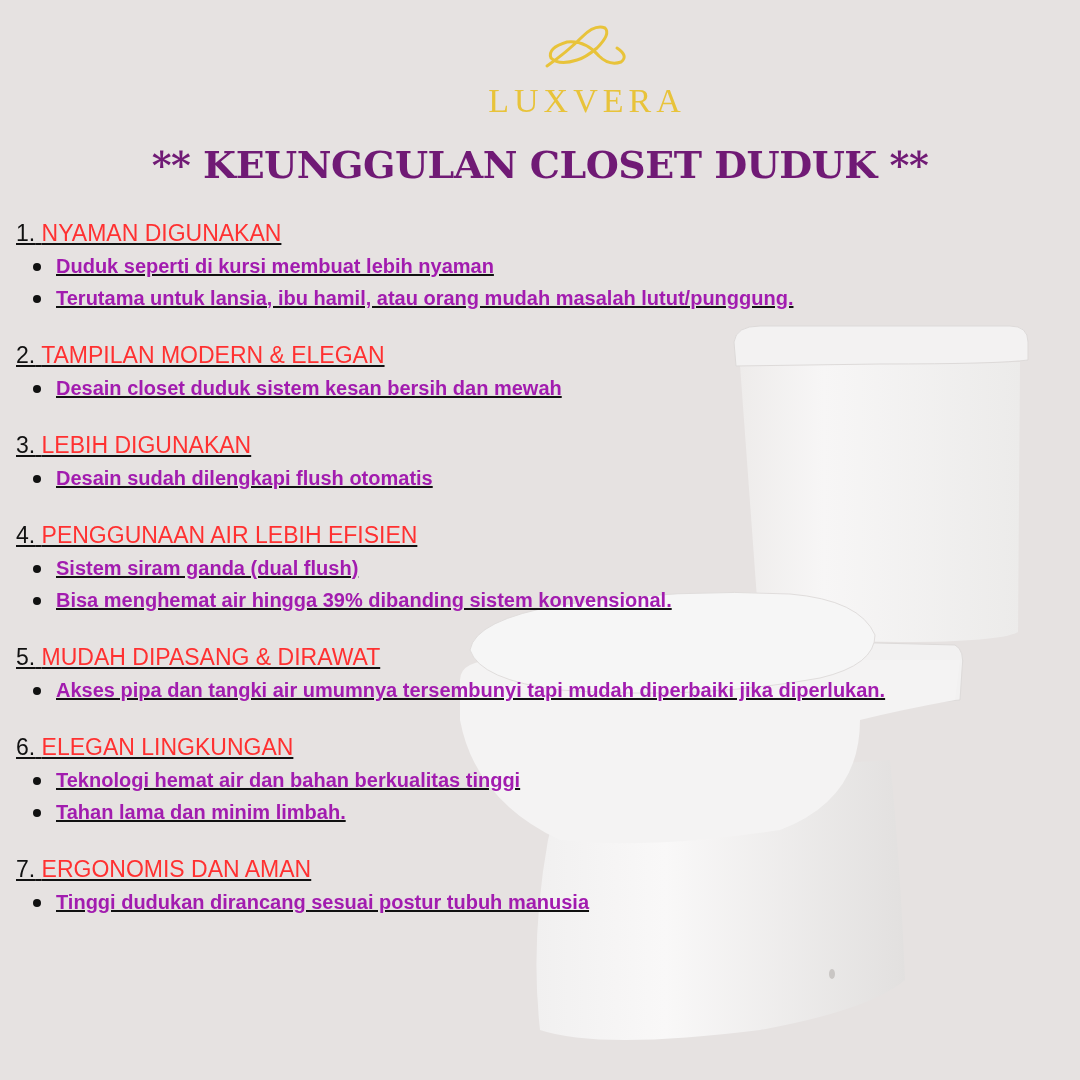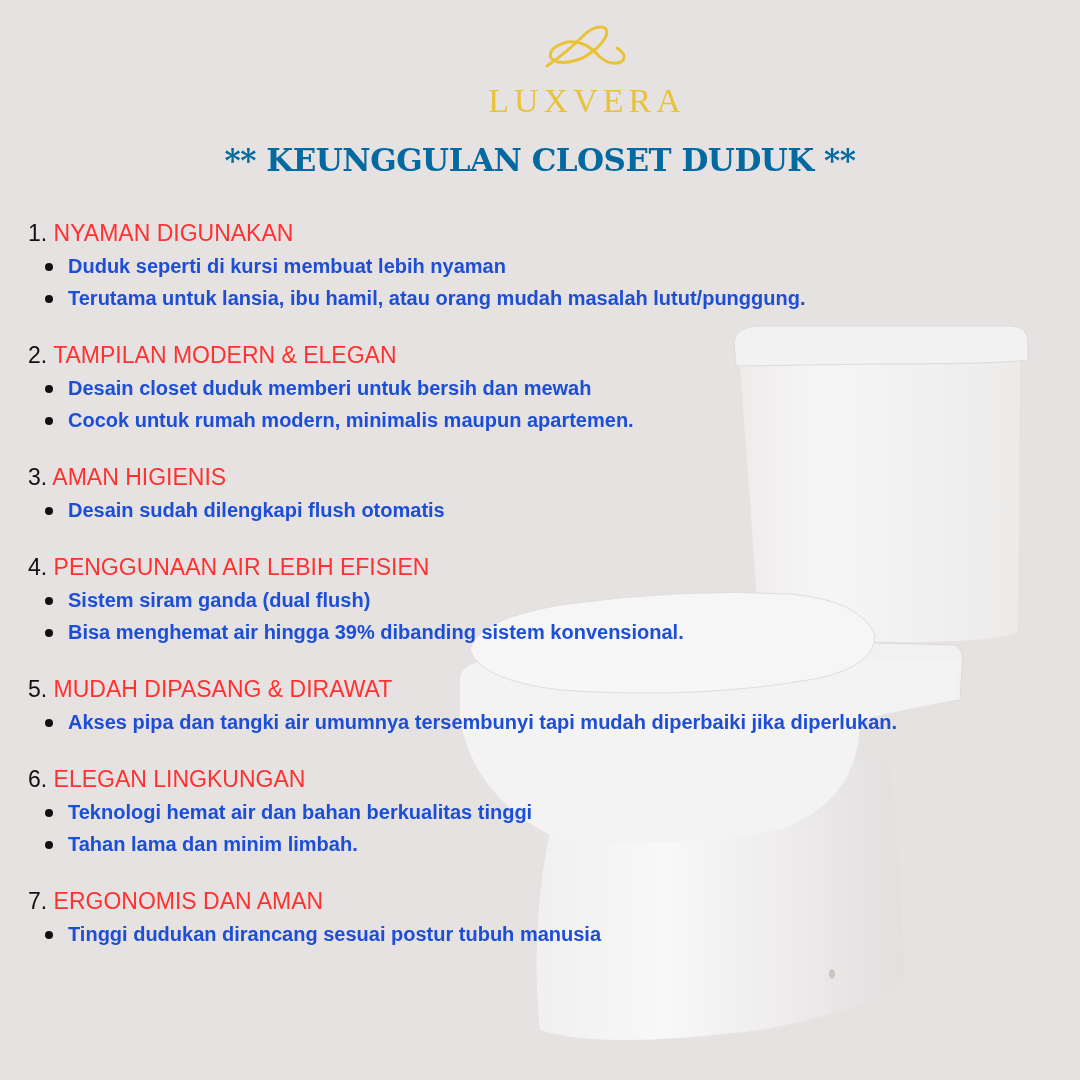--- a/index.html
+++ b/index.html
@@ -12,32 +12,32 @@
   }
   .logo { position: absolute; left: 0; top: 22px; width: 1080px; text-align: center; margin-left: 47px; }
   .logo svg { display: block; margin: 0 auto; }
   .logo-text {
     font-family: "Liberation Serif", "DejaVu Serif", serif;
     color: #e8c33a; font-size: 34px; letter-spacing: 5px; margin-top: 4px;
   }
   .title {
     position: absolute; left: 0; top: 142px; width: 1080px; text-align: center;
     font-family: "DejaVu Serif", "Liberation Serif", serif;
-    font-weight: bold; font-size: 31px; color: #0369a1; letter-spacing: -0.5px;
+    font-weight: bold; font-size: 38px; color: #701a75; letter-spacing: -0.5px;
   }
   
   .toilet { position: absolute; left: 0; top: 0; width: 1080px; height: 1080px; pointer-events: none; }
-  .content { position: absolute; left: 28px; top: 218px; width: 1030px; }
+  .content { position: absolute; left: 16px; top: 218px; width: 1030px; text-decoration: underline; }
   .section { margin-bottom: 26px; }
   .heading { font-size: 23px; line-height: 30px; font-weight: normal; }
   .heading .num { color: #111; }
   .heading .label { color: #ff3131; }
   .bullets { list-style: none; margin: 2px 0 0 0; padding: 0; }
   .bullets li {
-    position: relative; padding-left: 40px; font-size: 20px; line-height: 32px; font-weight: bold; color: #1d4ed8;
+    position: relative; padding-left: 40px; font-size: 20px; line-height: 32px; font-weight: bold; color: #a21caf;
   }
   .bullets li::before {
     content: ""; position: absolute; left: 17px; top: 13px; width: 8px; height: 8px; border-radius: 50%; background: #111;
   }
 </style>
 </head>
 <body>
 
 <svg class="toilet" viewBox="0 0 1080 1080" xmlns="http://www.w3.org/2000/svg">
   <defs>
@@ -82,27 +82,26 @@
     <div class="heading"><span class="num">1.</span> <span class="label">NYAMAN DIGUNAKAN</span></div>
     <ul class="bullets">
       <li>Duduk seperti di kursi membuat lebih nyaman</li>
       <li>Terutama untuk lansia, ibu hamil, atau orang mudah masalah lutut/punggung.</li>
     </ul>
   </div>
 
   <div class="section">
     <div class="heading"><span class="num">2.</span> <span class="label">TAMPILAN MODERN &amp; ELEGAN</span></div>
     <ul class="bullets">
-      <li>Desain closet duduk memberi untuk bersih dan mewah</li>
-      <li>Cocok untuk rumah modern, minimalis maupun apartemen.</li>
+      <li>Desain closet duduk sistem kesan bersih dan mewah</li>
     </ul>
   </div>
 
   <div class="section">
-    <div class="heading"><span class="num">3.</span> <span class="label">AMAN HIGIENIS</span></div>
+    <div class="heading"><span class="num">3.</span> <span class="label">LEBIH DIGUNAKAN</span></div>
     <ul class="bullets">
       <li>Desain sudah dilengkapi flush otomatis</li>
     </ul>
   </div>
 
   <div class="section">
     <div class="heading"><span class="num">4.</span> <span class="label">PENGGUNAAN AIR LEBIH EFISIEN</span></div>
     <ul class="bullets">
       <li>Sistem siram ganda (dual flush)</li>
       <li>Bisa menghemat air hingga 39% dibanding sistem konvensional.</li>

